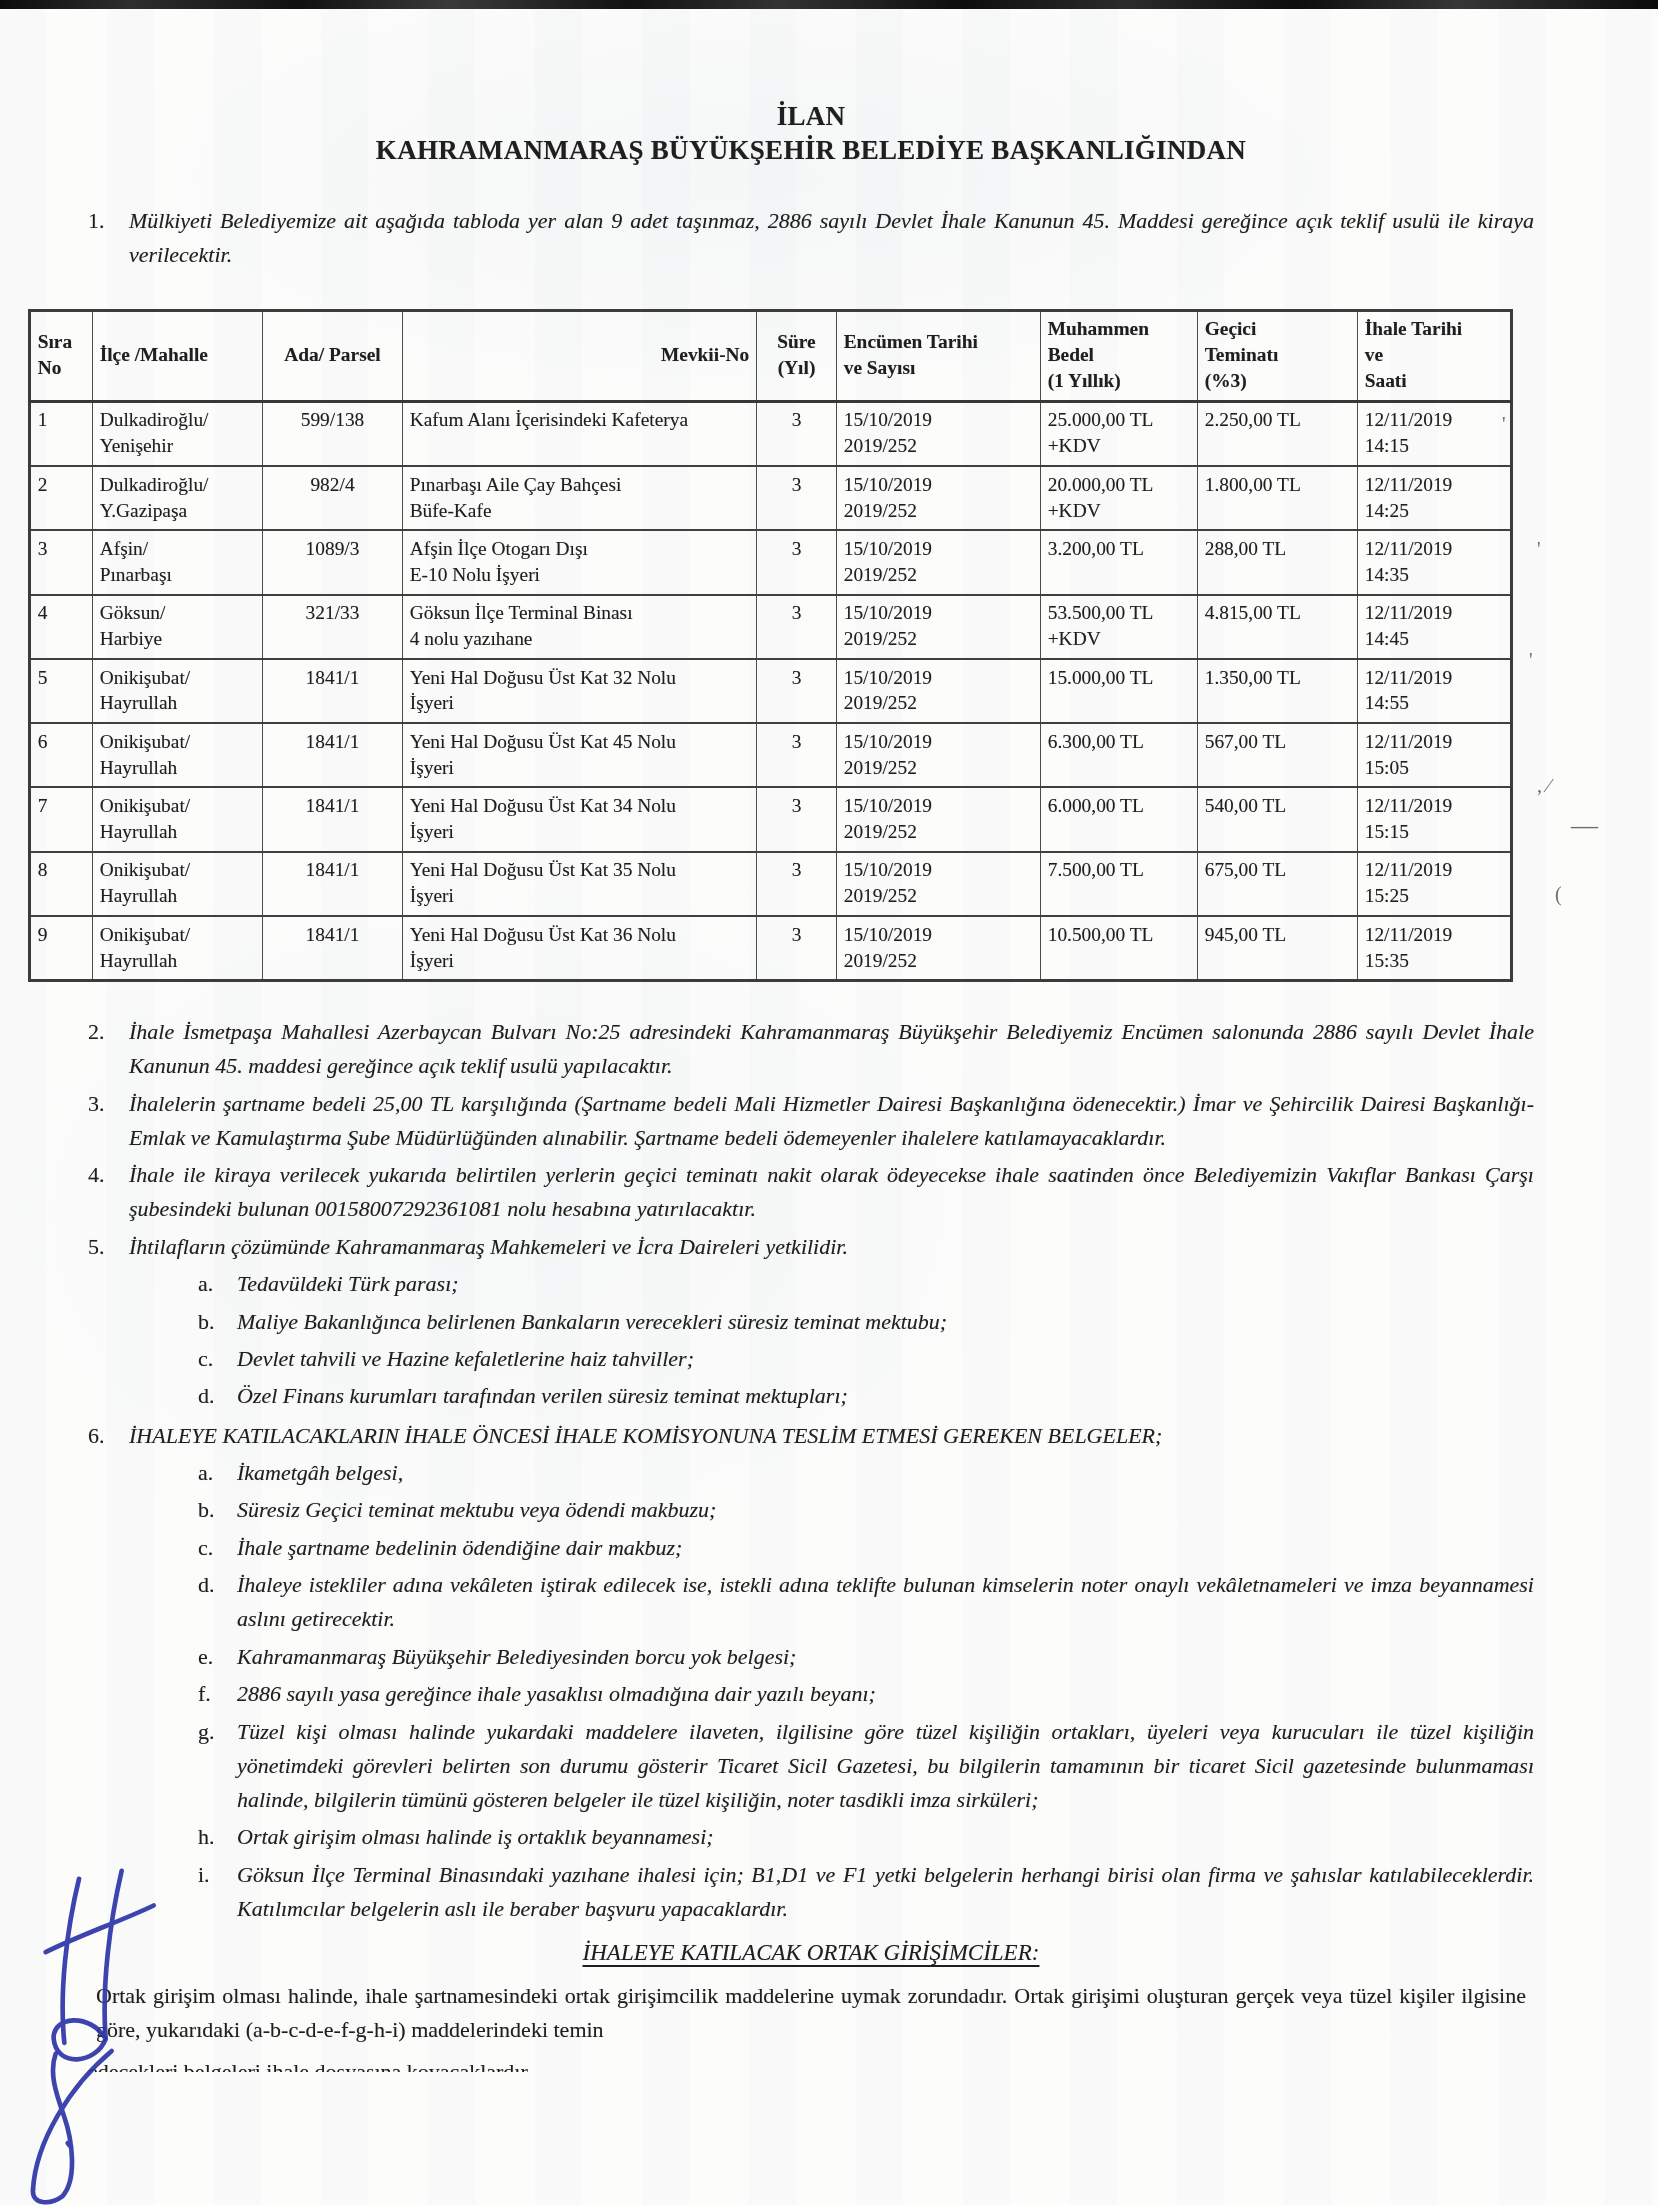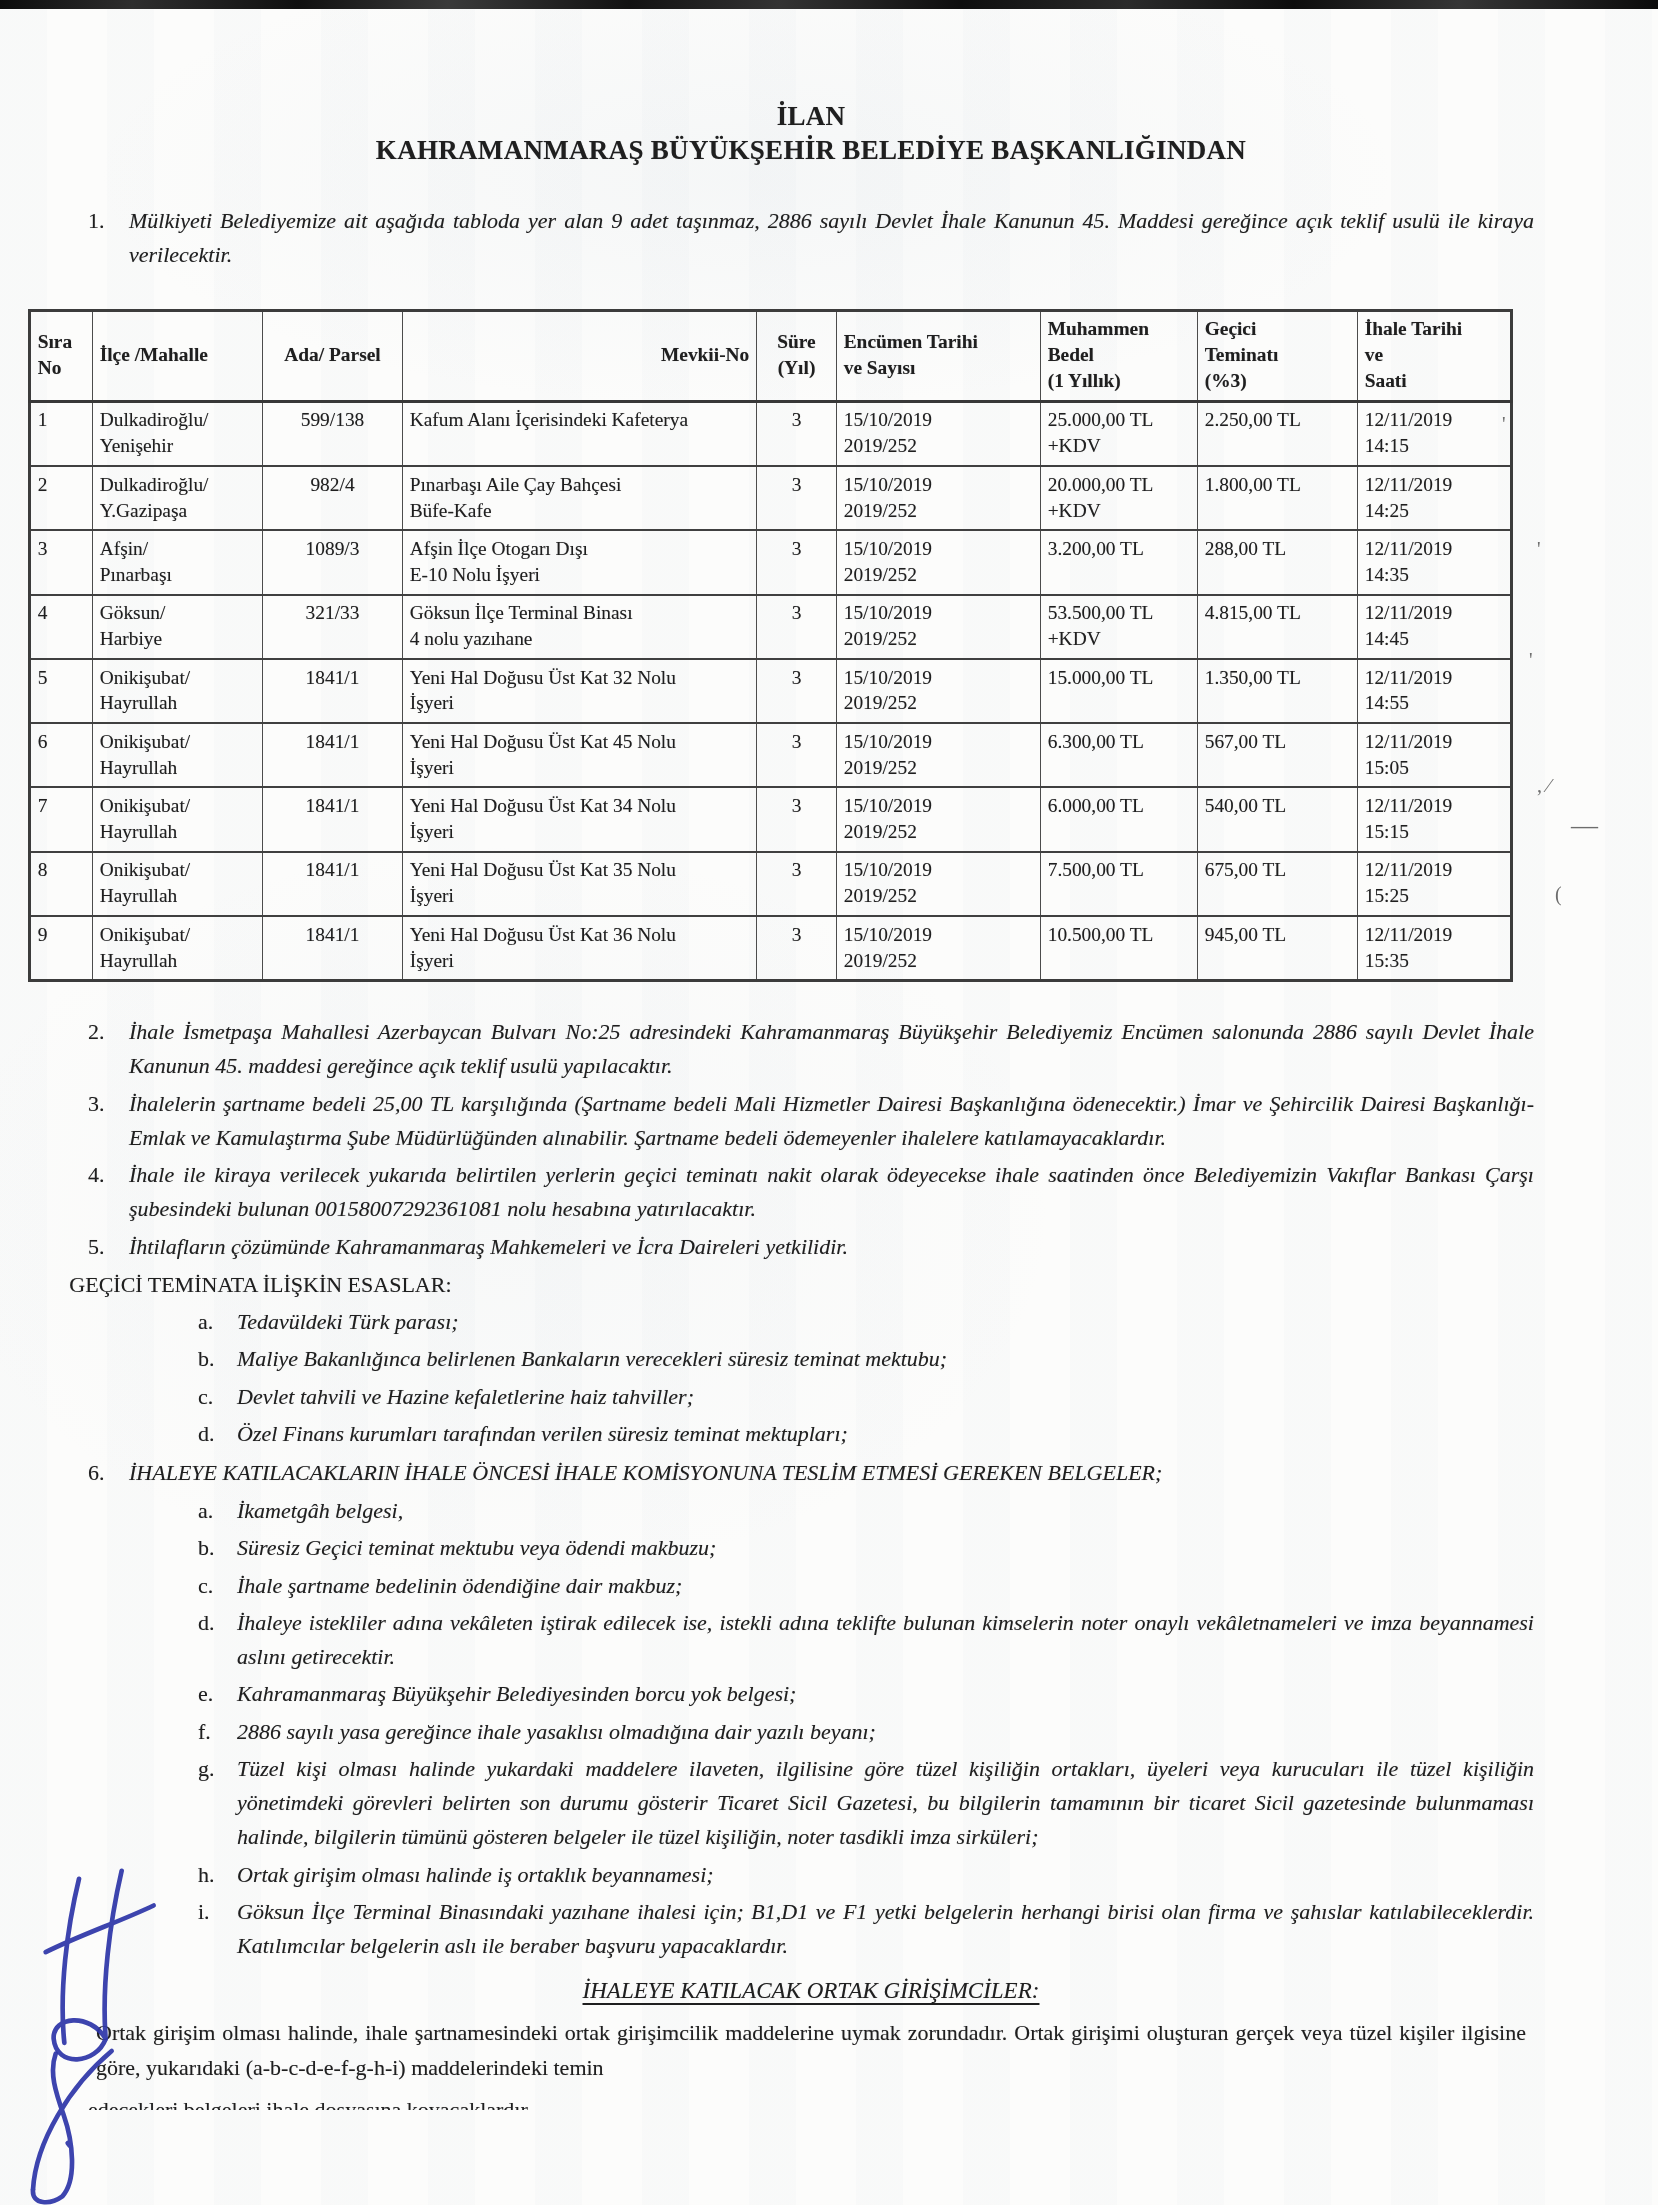--- a/index.html
+++ b/index.html
@@ -260,21 +260,20 @@
           <div class="li">
             <span class="marker">4.</span>
             <span class="litext">İhale ile kiraya verilecek yukarıda belirtilen yerlerin geçici teminatı nakit olarak ödeyecekse ihale saatinden önce Belediyemizin Vakıflar Bankası Çarşı şubesindeki bulunan 00158007292361081 nolu hesabına yatırılacaktır.</span>
           </div>
           <div class="li">
             <span class="marker">5.</span>
             <span class="litext">İhtilafların çözümünde Kahramanmaraş Mahkemeleri ve İcra Daireleri yetkilidir.</span>
           </div>
         </div>
 
-      <p class="section-heading">GEÇİCİ TEMİNATA İLİŞKİN ESASLAR:</p>
       <div class="sub-list">
           <div class="li">
             <span class="marker">a.</span>
             <span class="litext">Tedavüldeki Türk parası;</span>
           </div>
           <div class="li">
             <span class="marker">b.</span>
             <span class="litext">Maliye Bakanlığınca belirlenen Bankaların verecekleri süresiz teminat mektubu;</span>
           </div>
           <div class="li">

